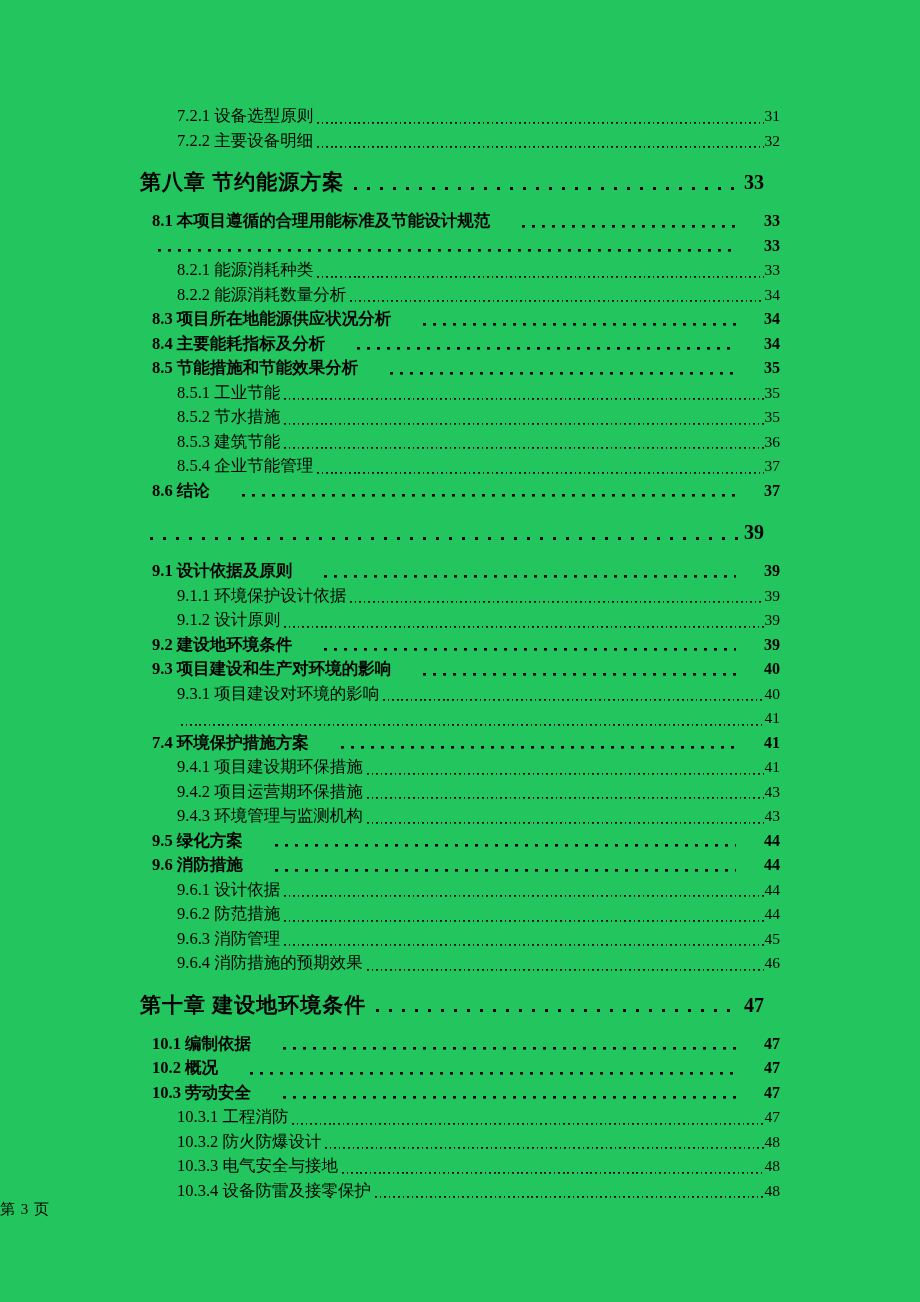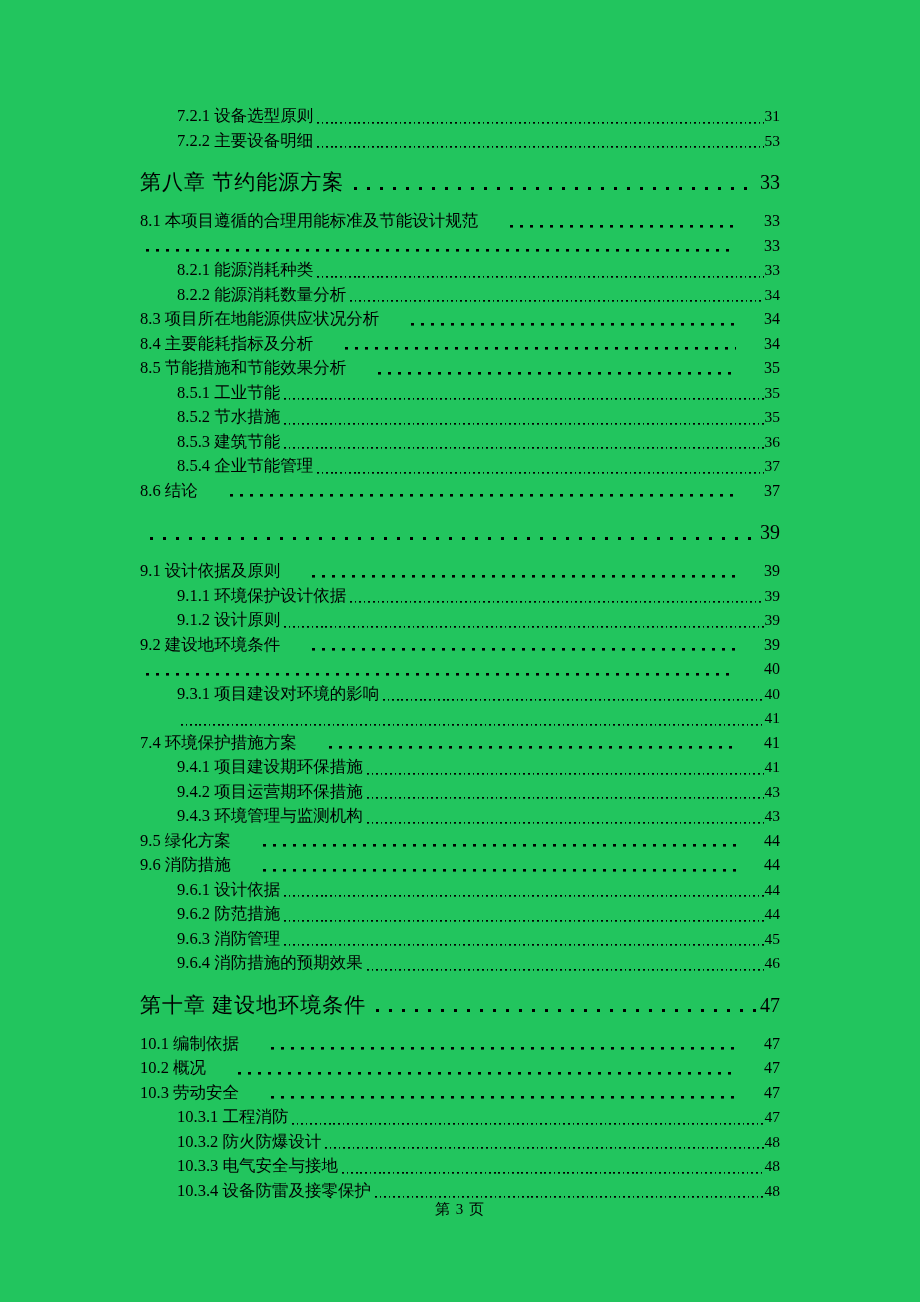--- a/index.html
+++ b/index.html
@@ -30,37 +30,38 @@
   .row .num { white-space: nowrap; text-align: left; }
   .row .leader {
     flex: 1;
     min-width: 10px;
     background-repeat: no-repeat;
   }
   
   .lv0 {
     height: 30px;
     line-height: 30px;
-    margin: 14px 0 12px 0;
-    font-weight: normal;
+    margin: 14px 16px 12px 0;
+    font-weight: bold;
     font-size: 21px;
     letter-spacing: 1px;
   }
   .lv0 .num { font-size: 20px; letter-spacing: 0; }
   .lv0 .leader {
     margin: 0 4px 0 10px;
     background-image: repeating-linear-gradient(to right, #000 0 3.4px, transparent 3.4px 13px);
     background-size: 100% 3.4px;
     background-position: left 0 bottom 7px;
   }
   
   .lv1 {
     height: 24.5px;
     line-height: 24.5px;
-    font-weight: normal;
+    margin-left: 12px;
+    font-weight: bold;
     font-size: 16.5px;
     gap: 26px;
   }
   .lv1 .num { font-size: 16px; }
   .lv1 .leader {
     margin: 0 2px 0 6px;
     background-image: repeating-linear-gradient(to right, #000 0 2.6px, transparent 2.6px 10px);
     background-size: 100% 2.6px;
     background-position: left 0 bottom 6px;
   }
@@ -77,41 +78,40 @@
     margin: 0 1px 0 4px;
     background-image: repeating-linear-gradient(to right, #000 0 1.7px, transparent 1.7px 4.6px);
     background-size: 100% 1.7px;
     background-position: left 0 bottom 5px;
   }
   .footer {
     position: absolute;
     left: 0;
     right: 0;
     top: 1200px;
-    text-align: center;
     font-size: 15px;
     letter-spacing: 1px;
   }
 </style>
 </head>
 <body>
 
 <div class="page">
 
   <div class="toc">
     <div class="row lv2">
       <span class="label">7.2.1 设备选型原则</span>
       <span class="leader"></span>
       <span class="num">31</span>
     </div>
 
     <div class="row lv2">
       <span class="label">7.2.2 主要设备明细</span>
       <span class="leader"></span>
-      <span class="num">53</span>
+      <span class="num">32</span>
     </div>
 
     <div class="row lv0">
       <span class="label">第八章 节约能源方案</span>
       <span class="leader"></span>
       <span class="num">33</span>
     </div>
 
     <div class="row lv1">
       <span class="label">8.1 本项目遵循的合理用能标准及节能设计规范</span>
@@ -207,20 +207,21 @@
       <span class="num">39</span>
     </div>
 
     <div class="row lv1">
       <span class="label">9.2 建设地环境条件</span>
       <span class="leader"></span>
       <span class="num">39</span>
     </div>
 
     <div class="row lv1">
+      <span class="label">9.3 项目建设和生产对环境的影响</span>
       <span class="leader"></span>
       <span class="num">40</span>
     </div>
 
     <div class="row lv2">
       <span class="label">9.3.1 项目建设对环境的影响</span>
       <span class="leader"></span>
       <span class="num">40</span>
     </div>
 

